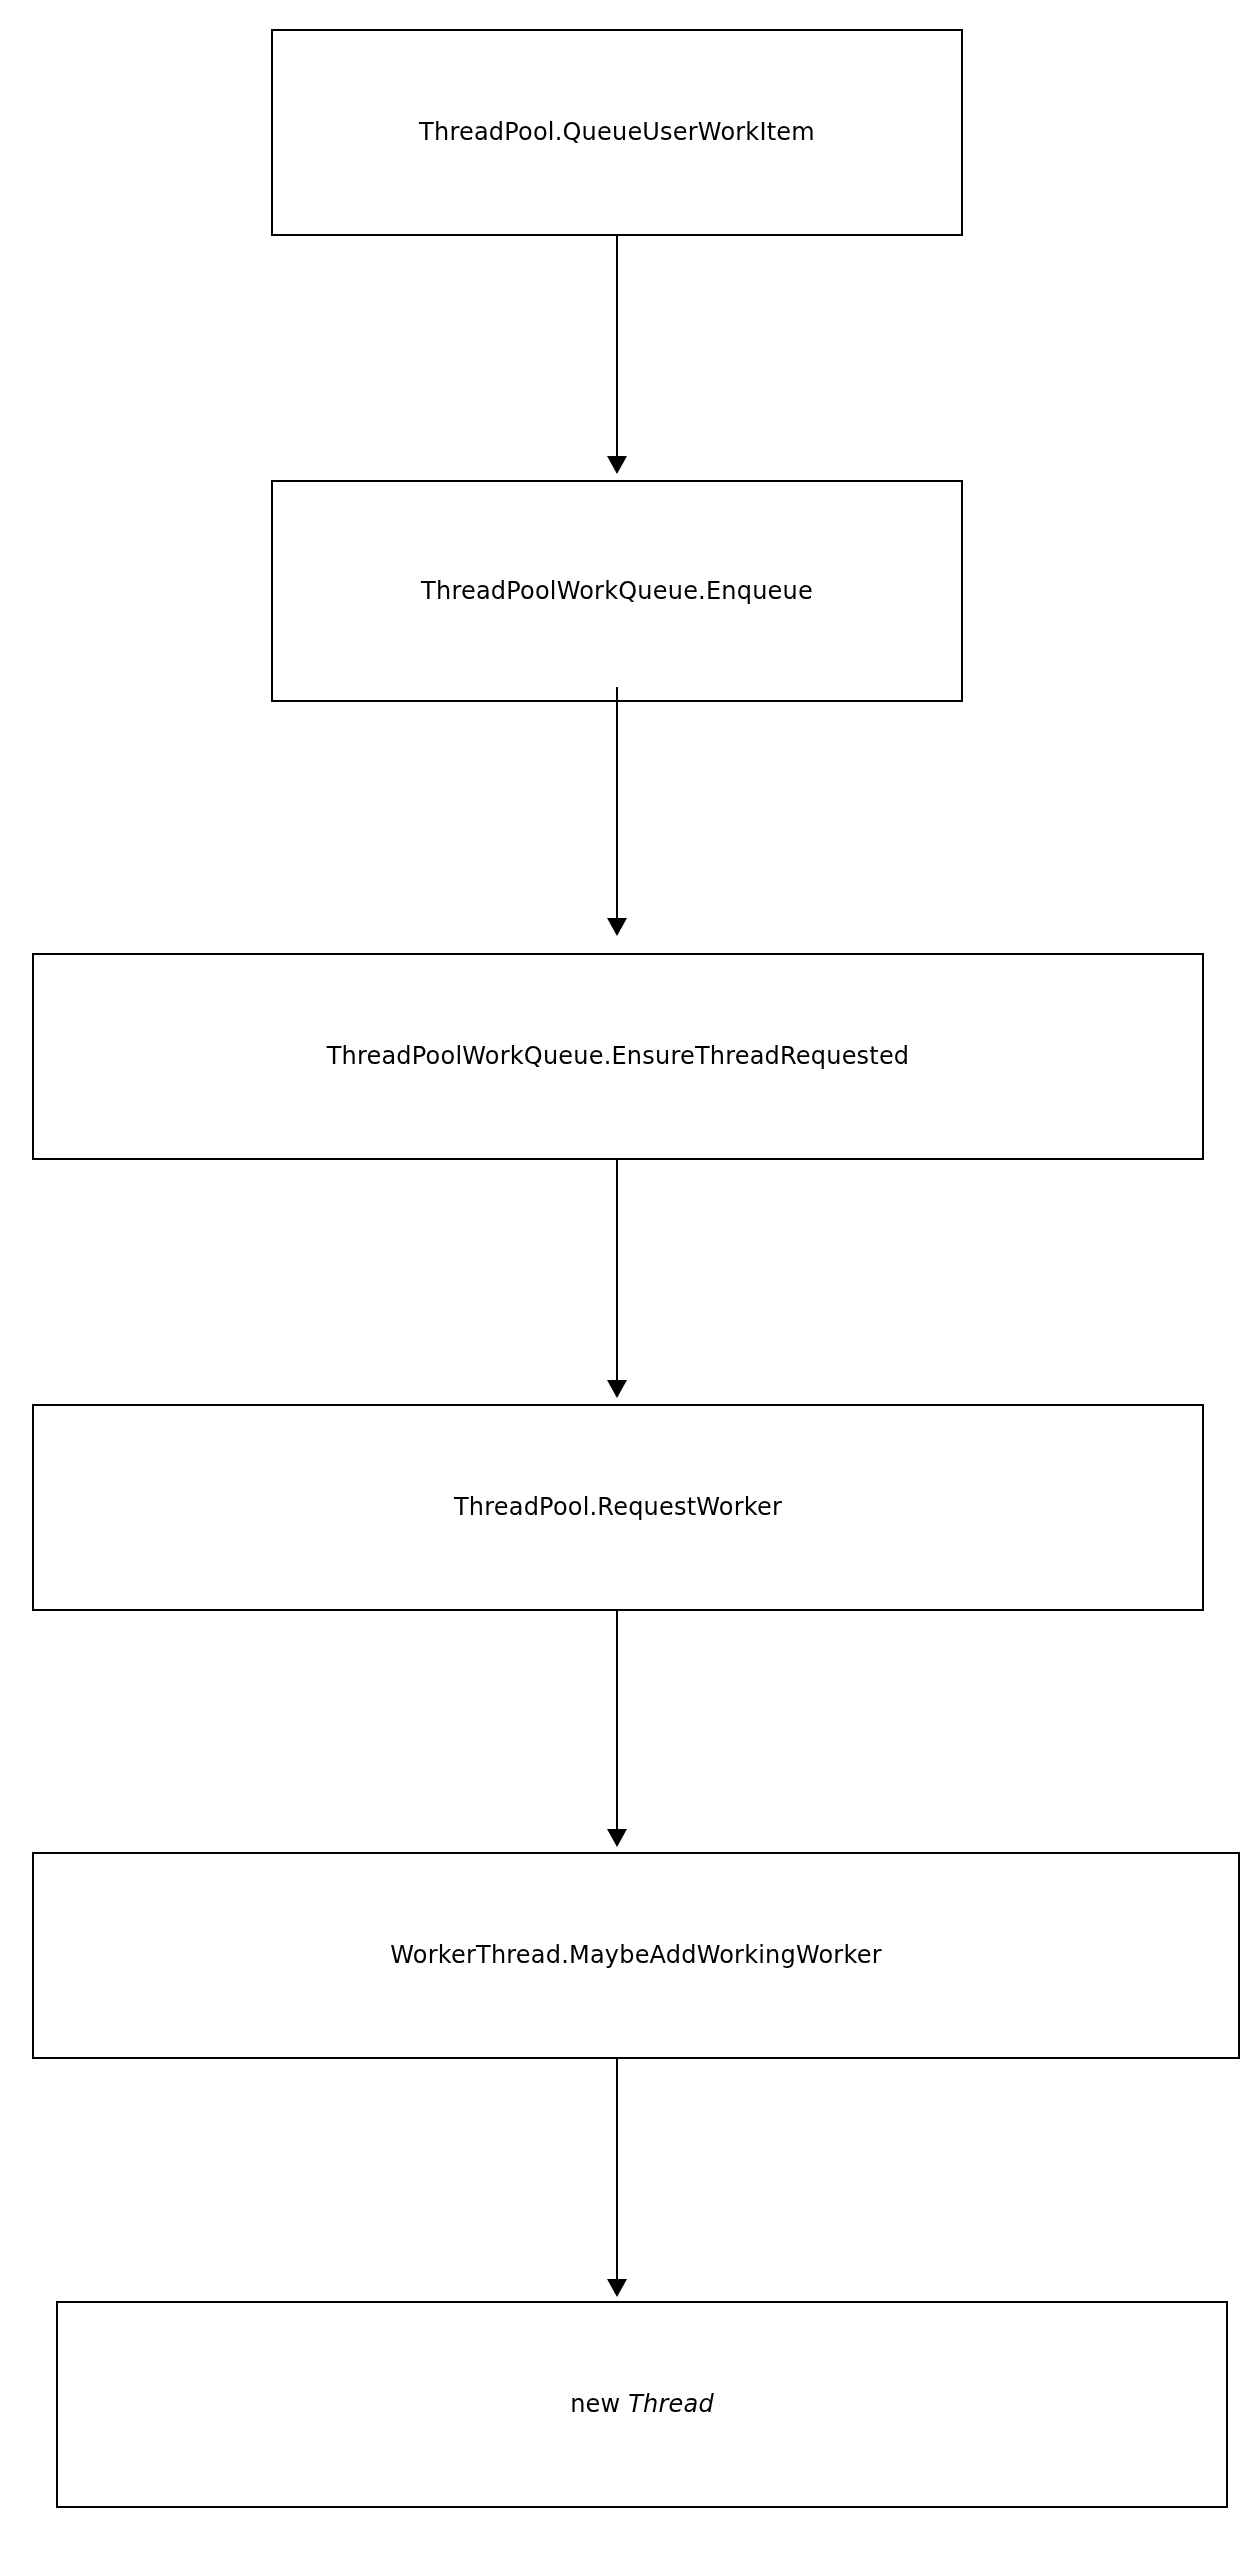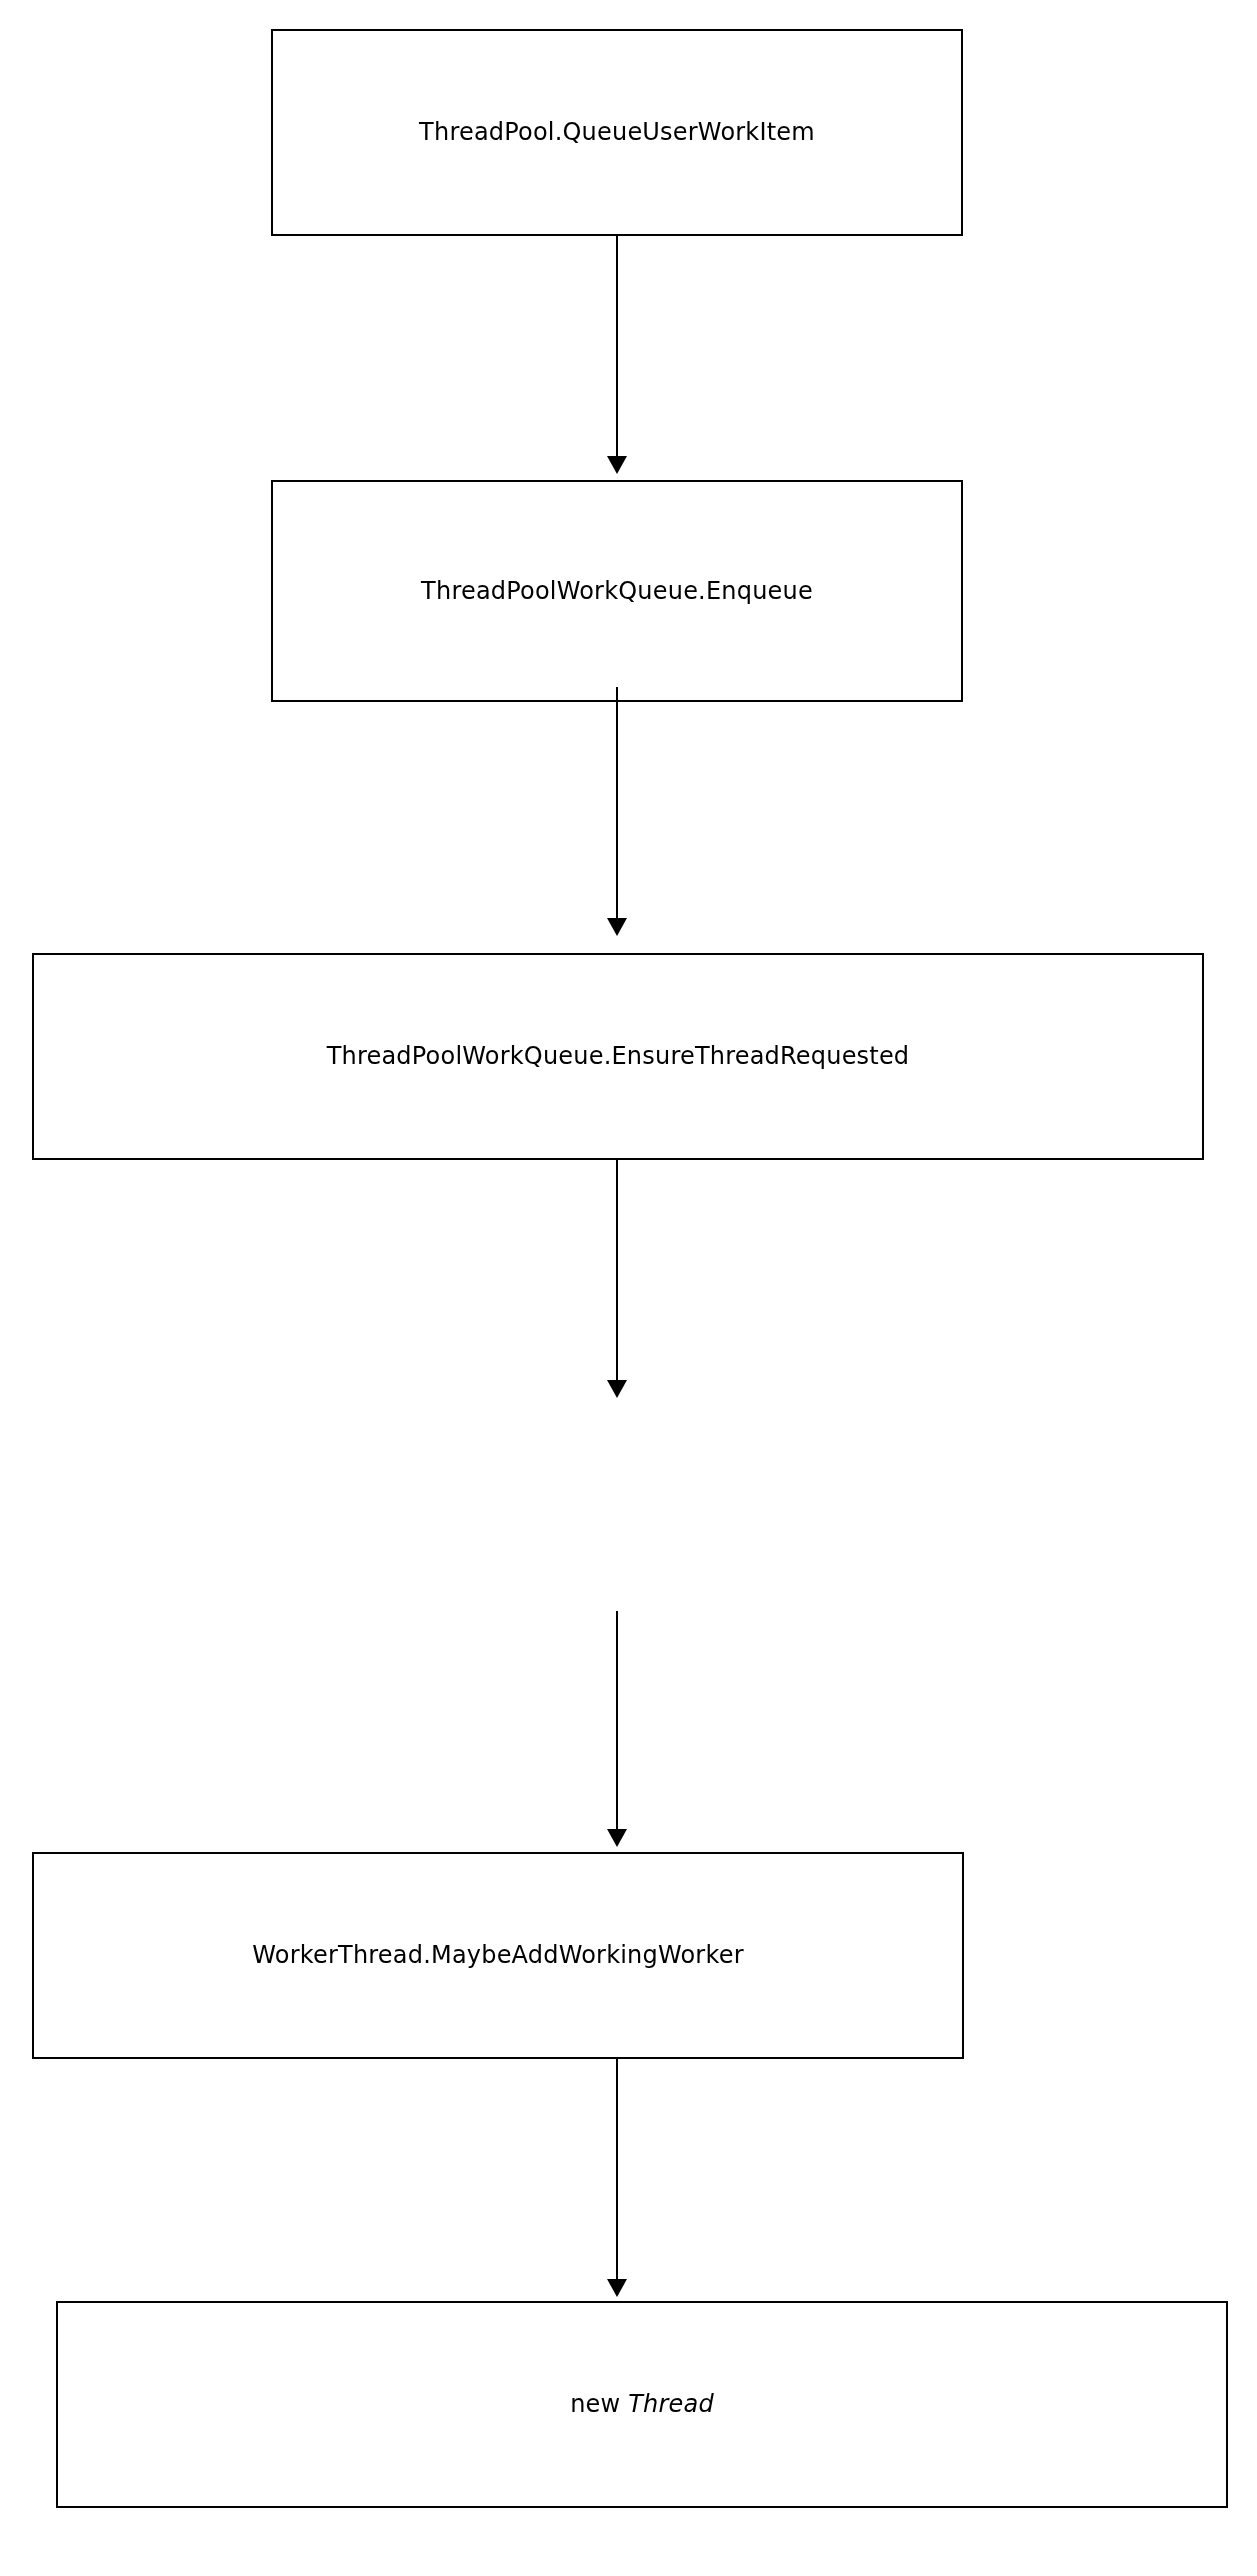--- a/index.html
+++ b/index.html
@@ -74,25 +74,28 @@
   <div class="edge-line" style="left:616px; top:687px; height:233px;"></div>
   <div class="edge-head" style="left:607px; top:918px;"></div>
 
   <div class="node-box" style="left:32px; top:953px; width:1172px; height:207px;">
     <span class="node-label">ThreadPoolWorkQueue.EnsureThreadRequested</span>
   </div>
 
   <div class="edge-line" style="left:616px; top:1160px; height:221px;"></div>
   <div class="edge-head" style="left:607px; top:1380px;"></div>
 
+  <div class="node-box" style="left:32px; top:1404px; width:1172px; height:207px;">
+    <span class="node-label">ThreadPool.RequestWorker</span>
+  </div>
 
   <div class="edge-line" style="left:616px; top:1611px; height:220px;"></div>
   <div class="edge-head" style="left:607px; top:1829px;"></div>
 
-  <div class="node-box" style="left:32px; top:1852px; width:932px; height:207px;">
+  <div class="node-box" style="left:32px; top:1852px; width:1208px; height:207px;">
     <span class="node-label">WorkerThread.MaybeAddWorkingWorker</span>
   </div>
 
   <div class="edge-line" style="left:616px; top:2059px; height:221px;"></div>
   <div class="edge-head" style="left:607px; top:2279px;"></div>
 
   <div class="node-box" style="left:32px; top:2301px; width:1172px; height:207px;margin-left:24px;">
     <span class="node-label">
       <span>new </span><span class="em">Thread</span>
     </span>

